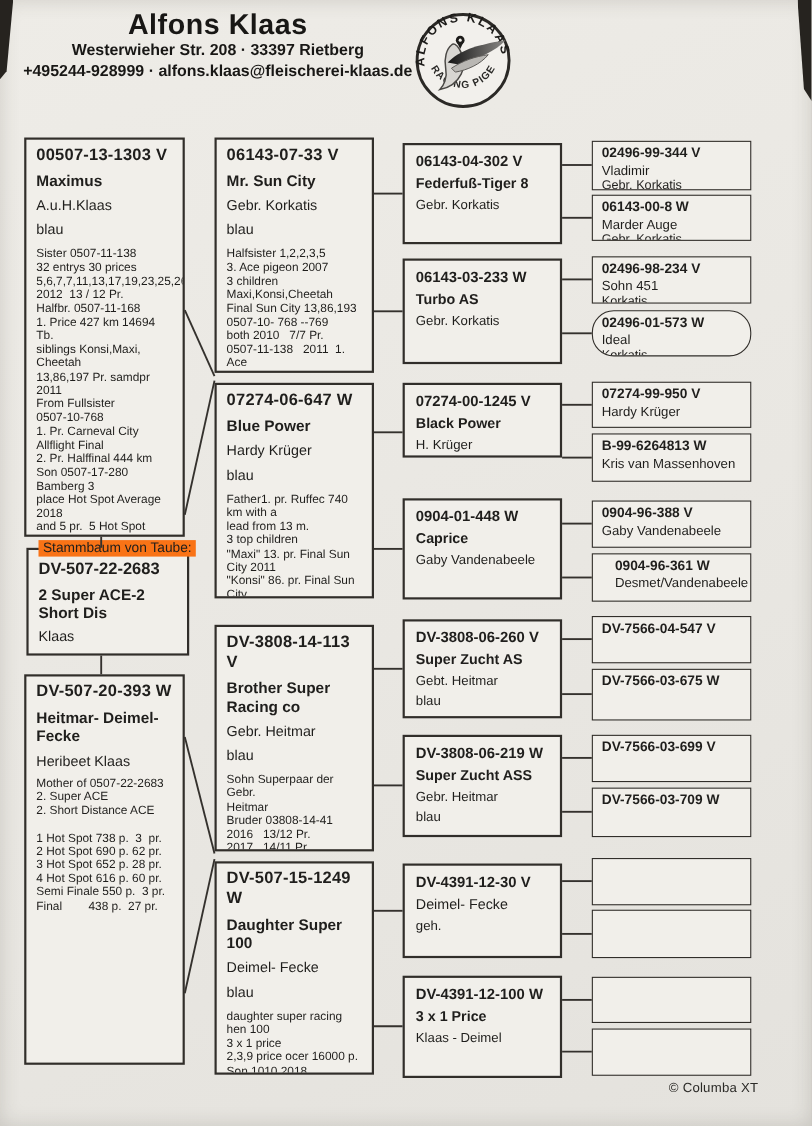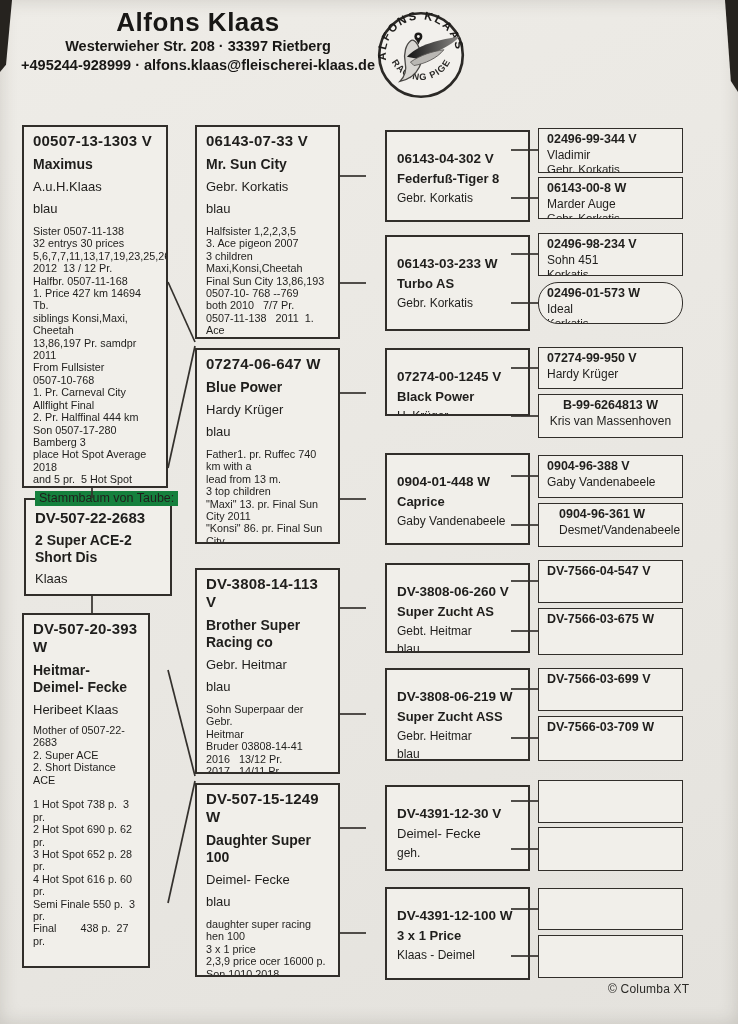--- a/index.html
+++ b/index.html
@@ -23,33 +23,33 @@
   .pbox .ring{font-weight:bold;white-space:pre-wrap;}
   .pbox .pname{font-weight:bold;white-space:pre-wrap;}
   .pbox .pname.plain{font-weight:normal;}
   .pbox .breeder,.pbox .pcolor{white-space:pre-wrap;}
   .lg{padding:5px 9px;}
   .lg .ring{font-size:15px;line-height:18px;margin-bottom:6px;letter-spacing:.2px;}
   .lg .pname{font-size:14px;line-height:17px;margin-bottom:6px;}
   .lg .breeder{font-size:13px;line-height:16px;margin-bottom:6px;}
   .lg .pcolor{font-size:13px;line-height:16px;margin-bottom:8px;}
   .lg .details div{font-size:10.8px;line-height:12.4px;min-height:12.4px;white-space:pre-wrap;}
-  .md{padding:18px 10px;margin-left:19px;}
+  .md{padding:6px 10px;}
   .md .ring{font-size:13.5px;line-height:17px;margin-bottom:4px;}
   .md .pname{font-size:13px;line-height:16px;margin-bottom:4px;}
   .md .breeder{font-size:12px;line-height:15px;margin-bottom:3px;}
   .md .pcolor{font-size:12px;line-height:15px;}
   .sm{padding:3px 8px;border-width:1.6px;}
   .sm .ring{font-size:12.5px;line-height:14.5px;margin-bottom:1px;}
   .sm .pname{font-size:12px;line-height:14px;font-weight:normal;margin-bottom:1px;}
   .sm .breeder{font-size:11.5px;line-height:13.5px;}
   
   .subject{position:absolute;left:24px;top:498px;width:148px;height:98px;box-sizing:border-box;
            border:2px solid #312e2a;background:#f1efea;padding:7px 9px;}
-  .subject .frame-label{position:absolute;top:-9px;left:9px;background:#15803d;padding:0 4px;
+  .subject .frame-label{position:absolute;top:-9px;left:9px;background:#f97316;padding:0 4px;
            font-size:12.5px;line-height:15px;color:#1f1e1c;white-space:nowrap;}
   .subject .ring{font-size:15px;font-weight:bold;line-height:18px;margin-bottom:5px;margin-top:2px;}
   .subject .pname{font-size:14px;font-weight:bold;line-height:17px;margin-bottom:5px;}
   .subject .breeder{font-size:13px;line-height:16px;}
   
   #connectors{position:absolute;left:0;top:0;pointer-events:none;}
   
   .credit{position:absolute;left:608px;top:982px;font-size:12px;color:#2b2a27;letter-spacing:.2px;}
 </style>
 </head>
@@ -118,21 +118,21 @@
           <div>13,86,197 Pr. samdpr 2011</div>
           <div>From Fullsister</div>
           <div>0507-10-768</div>
           <div>1. Pr. Carneval City Allflight Final</div>
           <div>2. Pr. Halffinal 444 km</div>
           <div>Son 0507-17-280 Bamberg 3</div>
           <div>place Hot Spot Average 2018</div>
           <div>and 5 pr.  5 Hot Spot 2807 p.</div>
         </div>
       </div>
-      <div class="pbox lg" style="left: 22px; top: 613px; width: 128px; height: 355px;">
+      <div class="pbox lg" style="left: 22px; top: 613px; width: 146px; height: 355px;">
         <div class="ring">DV-507-20-393 W</div>
         <div class="pname">Heitmar- Deimel- Fecke</div>
         <div class="breeder">Heribeet Klaas</div>
         <div class="details">
           <div>Mother of 0507-22-2683</div>
           <div>2. Super ACE</div>
           <div>2. Short Distance ACE</div>
           <div></div>
           <div>1 Hot Spot 738 p.  3  pr.</div>
           <div>2 Hot Spot 690 p. 62 pr.</div>
@@ -255,21 +255,21 @@
       </div>
       <div class="pbox sm" style="left: 538px; top: 282px; width: 145px; height: 42px; border-radius: 20px;">
         <div class="ring">02496-01-573 W</div>
         <div class="pname">Ideal</div>
         <div class="breeder">Korkatis</div>
       </div>
       <div class="pbox sm" style="left: 538px; top: 347px; width: 145px; height: 42px;">
         <div class="ring">07274-99-950 V</div>
         <div class="pname">Hardy Krüger</div>
       </div>
-      <div class="pbox sm" style="left: 538px; top: 394px; width: 145px; height: 44px; text-align: center;">
+      <div class="pbox sm" style="left: 538px; top: 394px; width: 145px; height: 44px;">
         <div class="ring">B-99-6264813 W</div>
         <div class="pname">Kris van Massenhoven</div>
       </div>
       <div class="pbox sm" style="left: 538px; top: 455px; width: 145px; height: 43px;">
         <div class="ring">0904-96-388 V</div>
         <div class="pname">Gaby Vandenabeele</div>
       </div>
       <div class="pbox sm" style="left: 538px; top: 503px; width: 145px; height: 44px; padding-left: 20px;">
         <div class="ring">0904-96-361 W</div>
         <div class="pname">Desmet/Vandenabeele</div>

